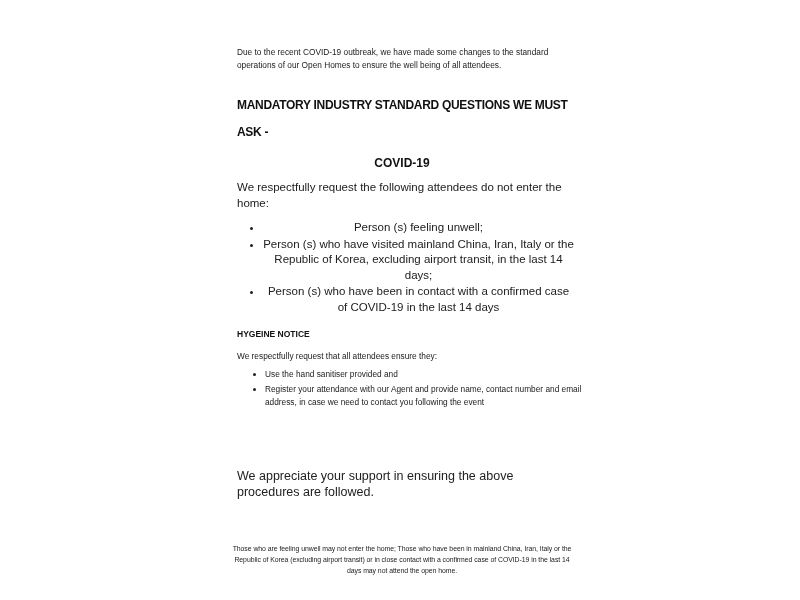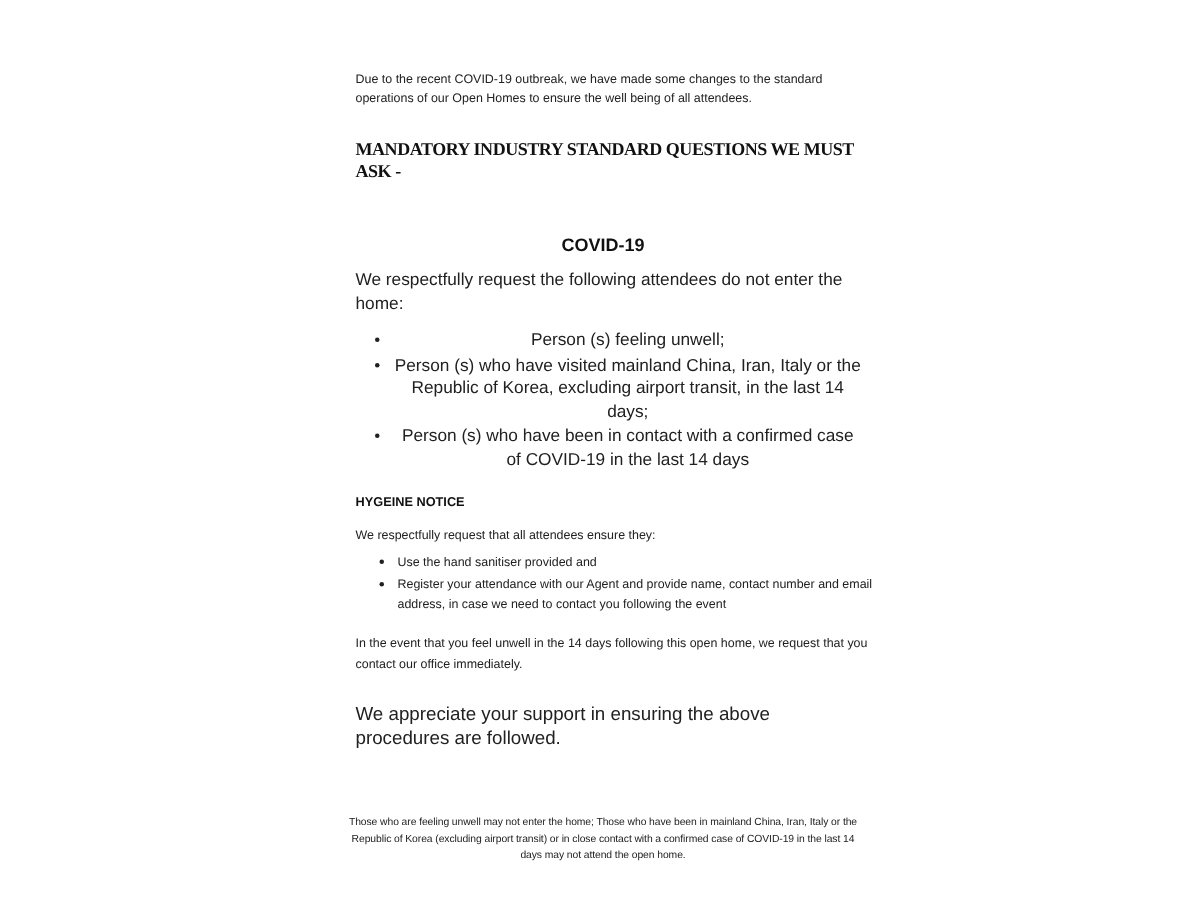--- a/index.html
+++ b/index.html
@@ -30,23 +30,22 @@
     padding: 0;
   }
   .intro-paragraph {
     top: 46px; width: 340px;
     font-size: 8.3px; line-height: 13px;
   }
   .main-heading {
     top: 92px; width: 338px;
     font-size: 12px; font-weight: 700;
     letter-spacing: -0.3px;
-    line-height: 15px;
+    line-height: 27px;
     color: #111111;
-    font-family: Liberation Serif, serif;
   }
   .section-heading {
     top: 155px; width: 330px;
     font-size: 12px; font-weight: 700;
     line-height: 16px;
     color: #111111;
     text-align: center;
   }
   .covid-intro {
     top: 180px; width: 335px;
@@ -115,20 +114,19 @@
 
     <h3 class="sub-heading">HYGEINE NOTICE</h3>
 
     <p class="hygiene-intro">We respectfully request that all attendees ensure they:</p>
 
     <ul class="list-small">
       <li>Use the hand sanitiser provided and</li>
       <li>Register your attendance with our Agent and provide name, contact number and email address, in case we need to contact you following the event</li>
     </ul>
 
-    <p class="unwell-note">In the event that you feel unwell in the 14 days following this open home, we request that you contact our office immediately.</p>
 
     <p class="closing-paragraph">We appreciate your support in ensuring the above procedures are followed.</p>
 
     <p class="footer-notice">Those who are feeling unwell may not enter the home; Those who have been in mainland China, Iran, Italy or the Republic of Korea (excluding airport transit) or in close contact with a confirmed case of COVID-19 in the last 14 days may not attend the open home.</p>
 
   </div>
 </div>
 
 </body></html>

